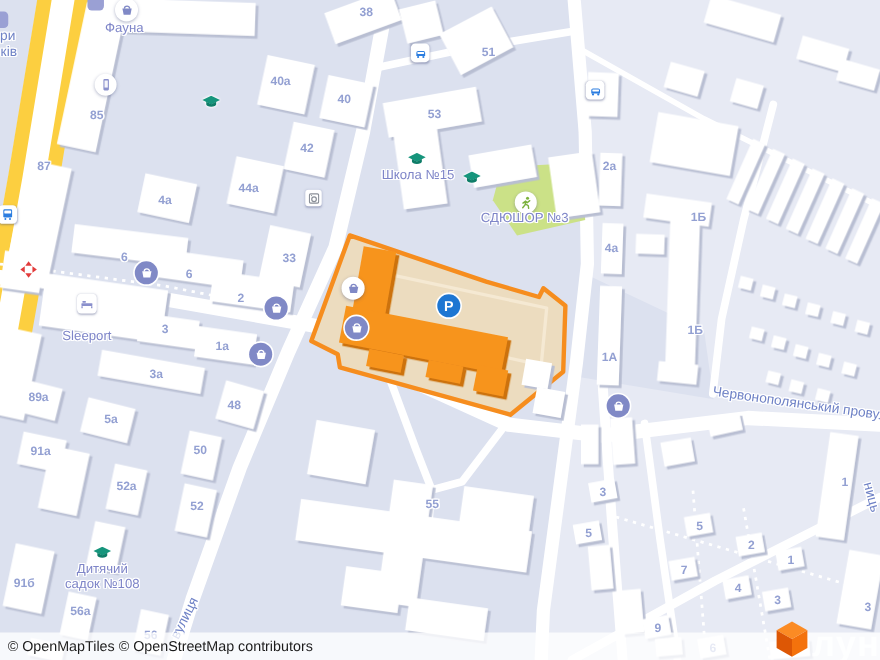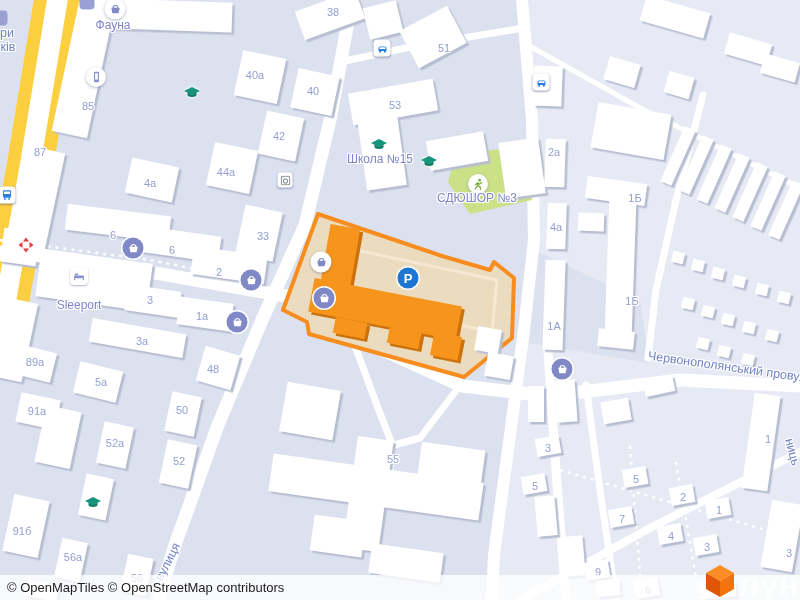--- a/index.html
+++ b/index.html
@@ -2,21 +2,21 @@
 <html><head>
 <meta charset="utf-8">
 <style>
   html,body{margin:0;padding:0;background:#fff;font-family:"Liberation Sans",sans-serif;}
   #stage{position:relative;width:800px;height:600px;overflow:hidden;background:#dce1ef;}
   #stage svg.map{position:absolute;left:0;top:0;}
   #labels,#icons{position:absolute;left:0;top:0;width:100%;height:100%;pointer-events:none;}
   #labels{z-index:3;} #icons{z-index:2;}
   .lbl{position:absolute;transform:translate(-50%,-50%);white-space:pre-line;text-align:center;line-height:1.18;
        text-shadow:1px 0 0 #fff,-1px 0 0 #fff,0 1px 0 #fff,0 -1px 0 #fff,1px 1px 0 #fff,-1px -1px 0 #fff,1px -1px 0 #fff,-1px 1px 0 #fff;}
-  .lbl.n{font-size:11px;color:#93a0d2;}
+  .lbl.n{font-size:11px;color:#93a0d2;font-weight:bold;}
   .lbl.p{font-size:12px;color:#7e85c8;}
   .lbl.s{font-size:12.5px;color:#6f82c6;}
   .lbl.al{transform:translate(0,-50%);transform-origin:0 50%;white-space:nowrap;}
   .ic{position:absolute;transform:translate(-50%,-50%);display:flex;align-items:center;justify-content:center;}
   .ic-basket{width:21px;height:21px;border-radius:50%;background:#8089c6;box-shadow:0 0 0 1.5px #fff;}
   .ic-basket-light{width:21px;height:21px;border-radius:50%;background:#fff;box-shadow:0 1px 3px rgba(60,70,120,.4);}
   .ic-parking{width:21px;height:21px;border-radius:50%;background:#1d76d2;box-shadow:0 0 0 1.5px #fff;color:#fff;font-size:13px;font-weight:bold;}
   .ic-car,.ic-bus{width:17px;height:17px;border-radius:4px;background:#fff;box-shadow:0 1px 2px rgba(60,70,120,.4);}
   .ic-bed{width:18px;height:18px;border-radius:4px;background:#fff;box-shadow:0 1px 2px rgba(60,70,120,.4);}
   .ic-laundry{width:15px;height:15px;border-radius:3px;background:#fff;box-shadow:0 1px 2px rgba(60,70,120,.35);}
@@ -350,20 +350,22 @@
       <div class="lbl n" style="left: 182px; top: 410px;">50</div>
       <div class="lbl n" style="left: 115px; top: 443px;">52a</div>
       <div class="lbl n" style="left: 179px; top: 461px;">52</div>
       <div class="lbl n" style="left: 554px; top: 152px;">2a</div>
       <div class="lbl n" style="left: 635px; top: 198px;">1Б</div>
       <div class="lbl n" style="left: 556px; top: 227px;">4a</div>
       <div class="lbl n" style="left: 632px; top: 301px;">1Б</div>
       <div class="lbl n" style="left: 554px; top: 326px;">1A</div>
       <div class="lbl s al" style="left: 648px; top: 356px; transform: translate(0px, -50%) rotate(8deg);">Червонополянський провулок</div>
       <div class="lbl n" style="left: 22px; top: 531px;">91б</div>
+      <div class="lbl p" style="left: 93px; top: 524px;">Дитячий
+садок №108</div>
       <div class="lbl n" style="left: 73px; top: 557px;">56a</div>
       <div class="lbl n" style="left: 137px; top: 578px;">56</div>
       <div class="lbl n" style="left: 393px; top: 459px;">55</div>
       <div class="lbl s" style="left: 168px; top: 562px; transform: translate(-50%, -50%) rotate(-63deg);">вулиця</div>
       <div class="lbl s" style="left: 792px; top: 452px; transform: translate(-50%, -50%) rotate(75deg);">ниць</div>
       <div class="lbl n" style="left: 548px; top: 448px;">3</div>
       <div class="lbl n" style="left: 535px; top: 486px;">5</div>
       <div class="lbl n" style="left: 636px; top: 479px;">5</div>
       <div class="lbl n" style="left: 622px; top: 519px;">7</div>
       <div class="lbl n" style="left: 683px; top: 497px;">2</div>

